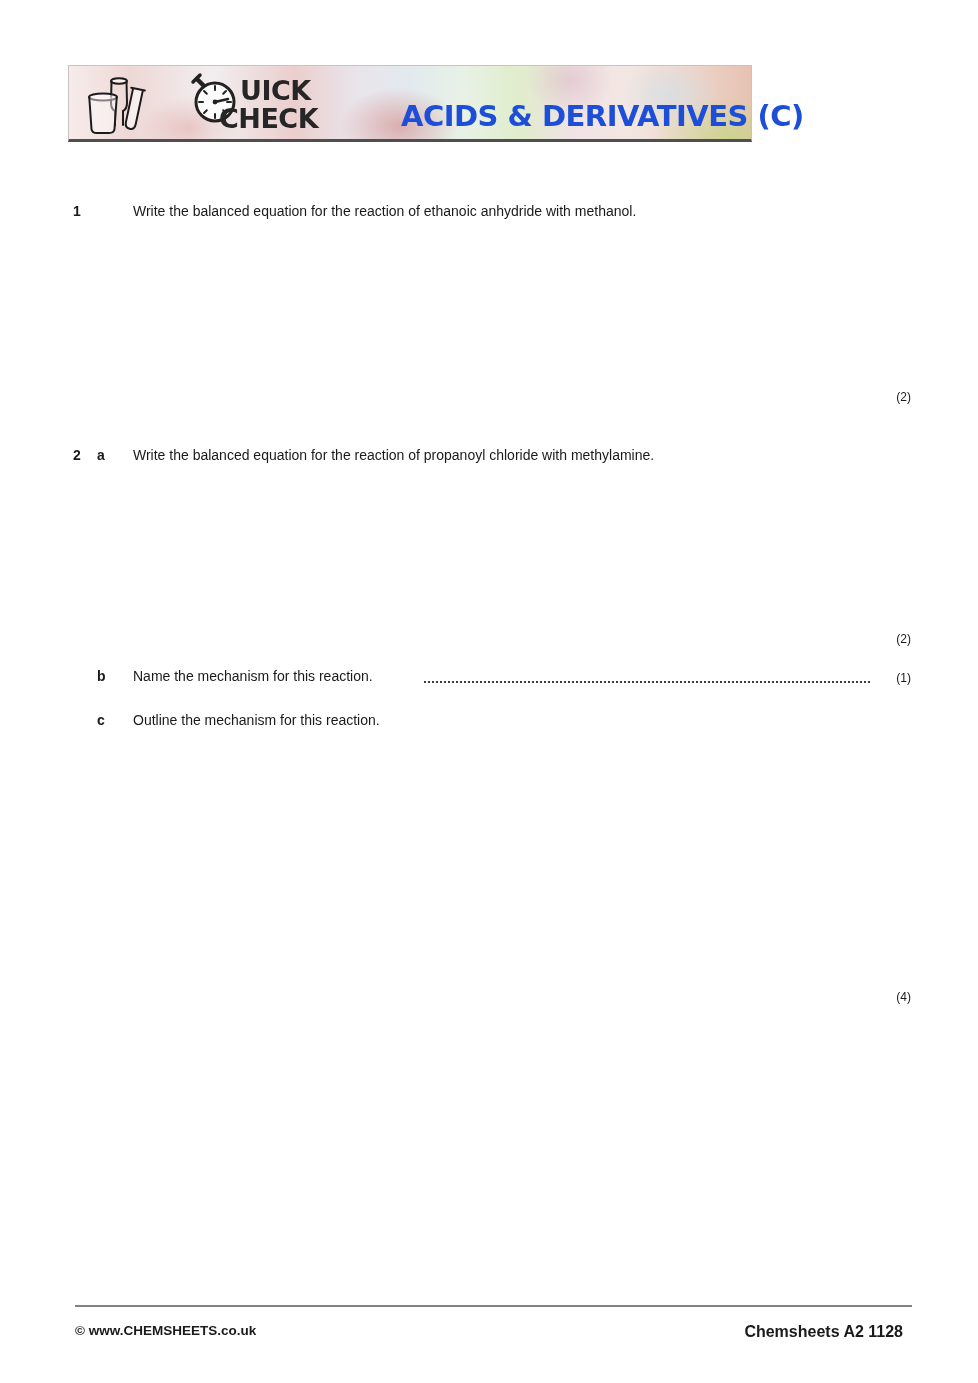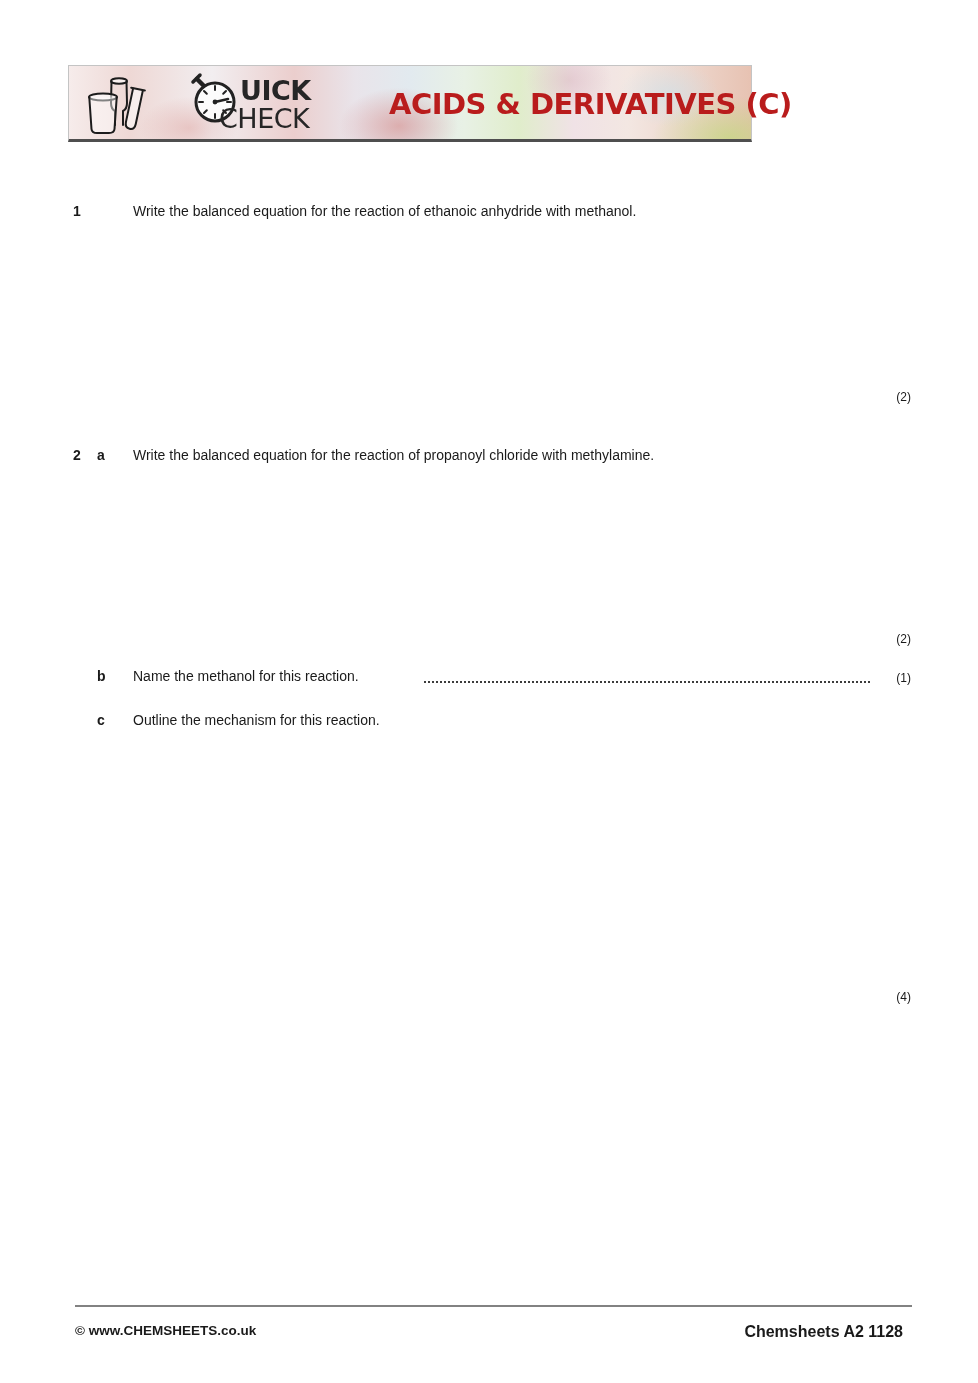--- a/index.html
+++ b/index.html
@@ -34,27 +34,27 @@
   .glassware{position:absolute;left:14px;top:7px;}
   .logo{position:absolute;left:0;top:0;width:340px;height:77px;}
   .stopwatch{position:absolute;left:116px;top:4px;}
   .logo-l1{
     position:absolute;left:171px;top:11px;
     font-family:"DejaVu Sans",sans-serif;font-weight:bold;font-size:27px;line-height:1;
     letter-spacing:-0.5px;color:#262626;
   }
   .logo-l2{
     position:absolute;left:150px;top:39px;
-    font-family:"DejaVu Sans",sans-serif;font-weight:normal;font-size:27px;line-height:1;
+    font-family:"DejaVu Sans",sans-serif;font-weight:bold;font-size:27px;line-height:1;
     letter-spacing:-0.5px;color:#262626;
   }
   .title{
-    position:absolute;left:320px;right:14px;top:23px;margin:0;
+    position:absolute;left:320px;right:14px;top:23px;margin:12px;
     font-family:"DejaVu Sans",sans-serif;font-weight:bold;font-size:29px;line-height:1.1;
-    text-align:right;color:#b91c1c;letter-spacing:-0.5px;white-space:nowrap;
+    text-align:right;color:#1d4ed8;letter-spacing:-0.5px;white-space:nowrap;
   }
   
   .line{position:absolute;font-size:14px;line-height:16px;white-space:nowrap;}
   .qnum{position:absolute;left:73px;font-weight:bold;}
   .qpart{position:absolute;left:97px;font-weight:bold;}
   .qtext{position:absolute;left:133px;}
   .marks{
     position:absolute;right:67px;width:60px;text-align:right;
     font-size:12px;line-height:14px;color:#1a1a1a;
   }
@@ -126,21 +126,21 @@
 
   <div class="line" style="top:447px">
     <span class="qnum">2</span>
     <span class="qpart">a</span>
     <span class="qtext">Write the balanced equation for the reaction of propanoyl chloride with methylamine.</span>
   </div>
   <div class="marks" style="top:632px">(2)</div>
 
   <div class="line" style="top:668px">
     <span class="qpart">b</span>
-    <span class="qtext">Name the methanol for this reaction.</span>
+    <span class="qtext">Name the mechanism for this reaction.</span>
   </div>
   <div class="dotline"></div>
   <div class="marks" style="top:671px">(1)</div>
 
   <div class="line" style="top:712px">
     <span class="qpart">c</span>
     <span class="qtext">Outline the mechanism for this reaction.</span>
   </div>
   <div class="marks" style="top:990px">(4)</div>
 

